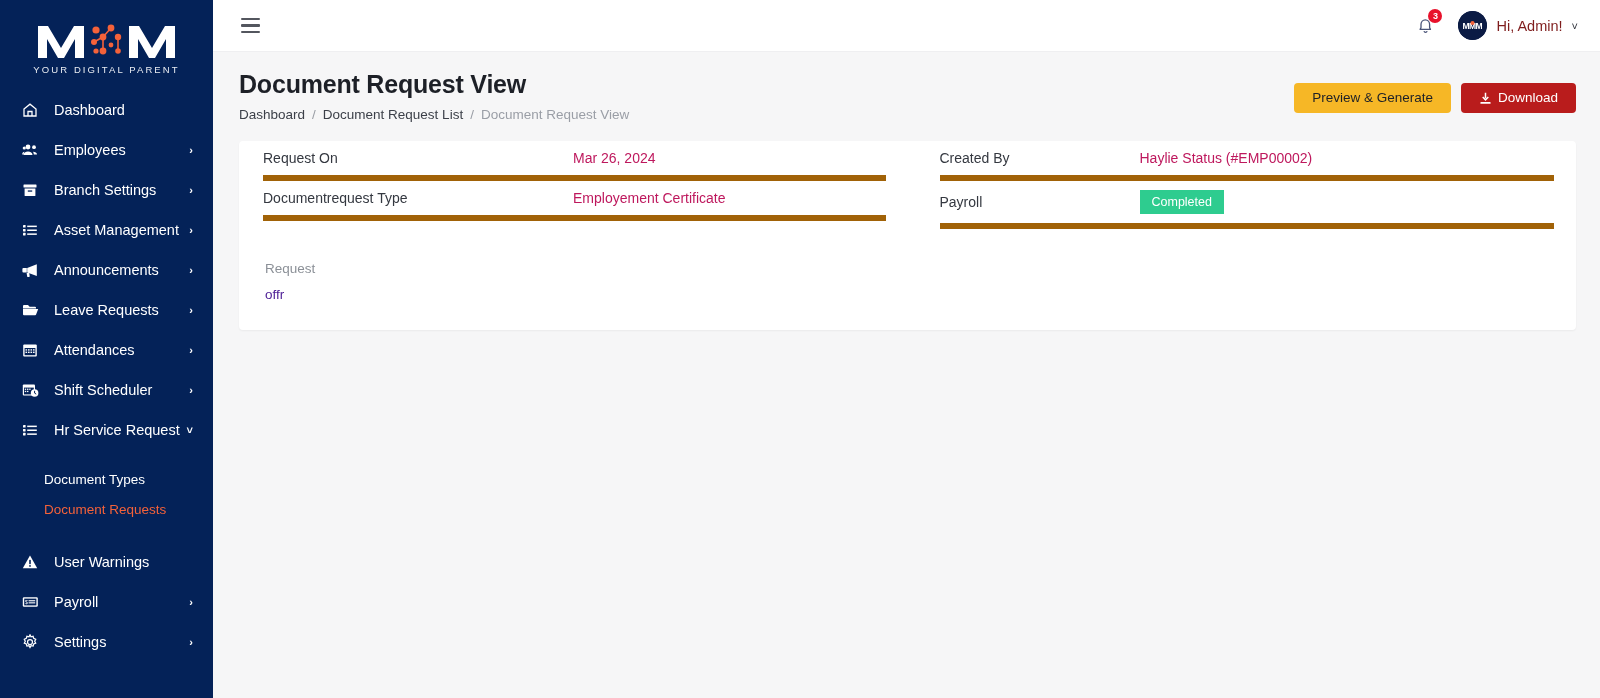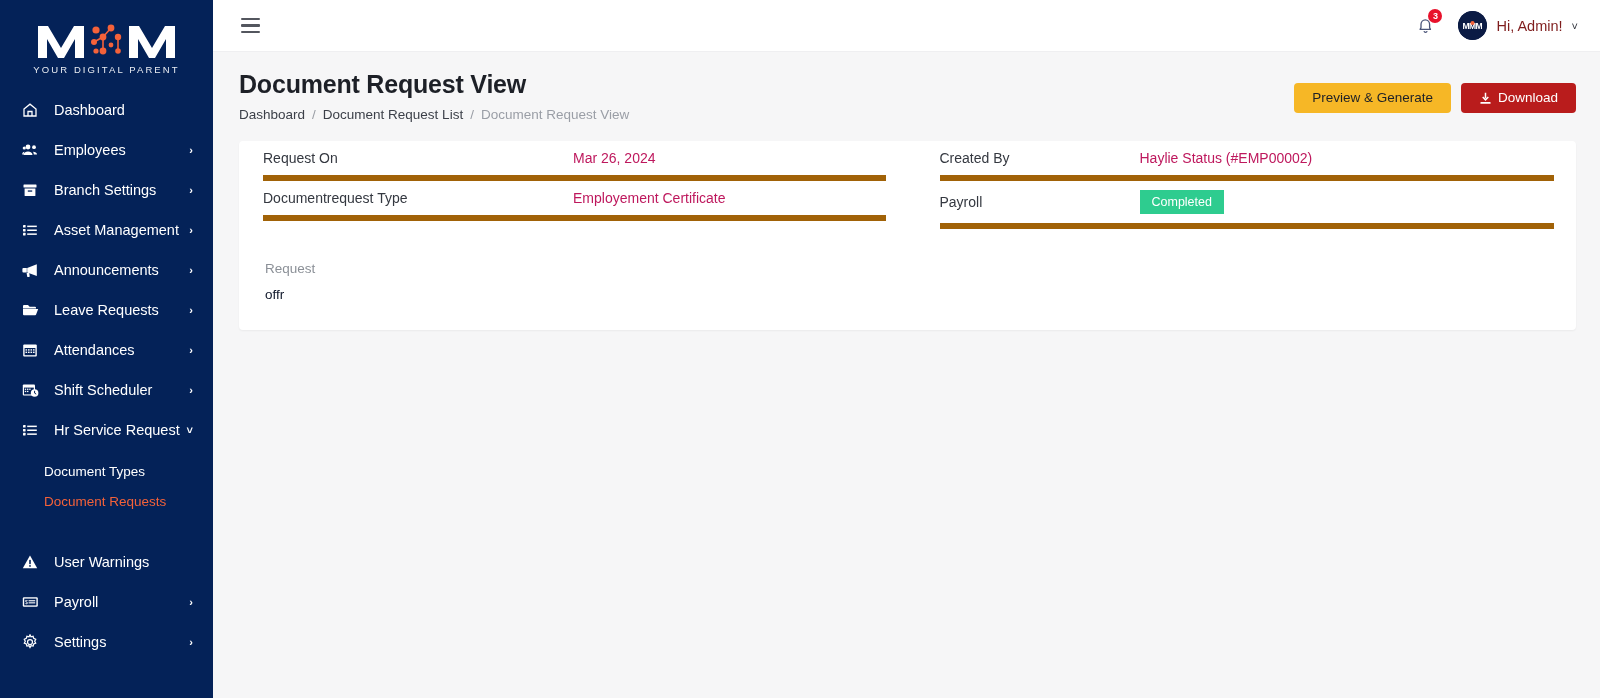--- a/index.html
+++ b/index.html
@@ -37,21 +37,21 @@
   .nav-item .ic {
     width: 22px; min-width: 22px; display: flex; align-items: center;
     justify-content: flex-start; color: #ffffff; margin-right: 10px;
   }
   .nav-item .label { flex: 1; white-space: nowrap; }
   .nav-item .chev {
     font-size: 11px; color: #ffffff; font-weight: bold; line-height: 1;
     margin-left: auto; padding-right: 6px;
   }
   .sub-item {
-    display: flex; align-items: flex-start; height: 30px;
+    display: flex; align-items: center; height: 30px;
     padding-left: 44px; font-size: 13.5px; color: #ffffff; cursor: pointer;
   }
   .sub-item.active { color: #f4623a; }
 
   
   .main { flex: 1; height: 698px; display: flex; flex-direction: column; background: #f6f6f7; }
 
   .topbar {
     height: 52px; min-height: 52px; background: #ffffff;
     display: flex; align-items: center; justify-content: space-between;
@@ -118,21 +118,21 @@
   }
   .field-label { width: 310px; min-width: 310px; font-size: 14px; color: #343840; }
   .field-label.short { width: 200px; min-width: 200px; }
   .field-value { font-size: 14px; color: #be185d; }
   .badge-success {
     display: inline-block; background: #2ecc8f; color: #ffffff;
     font-size: 12.5px; border-radius: 0; padding: 5px 12px; line-height: 1.15;
   }
   .reason-block { padding: 32px 24px 0 26px; }
   .reason-label { font-size: 13.5px; color: #8b9097; margin-bottom: 11px; }
-  .reason-text { font-size: 13.5px; color: #0f172a; }
+  .reason-text { font-size: 13.5px; color: #4c1d95; }
 </style>
 </head>
 <body>
 
 <div class="app">
 
   <aside class="sidebar">
 
     <div class="brand">
       <div class="brand-logo">

